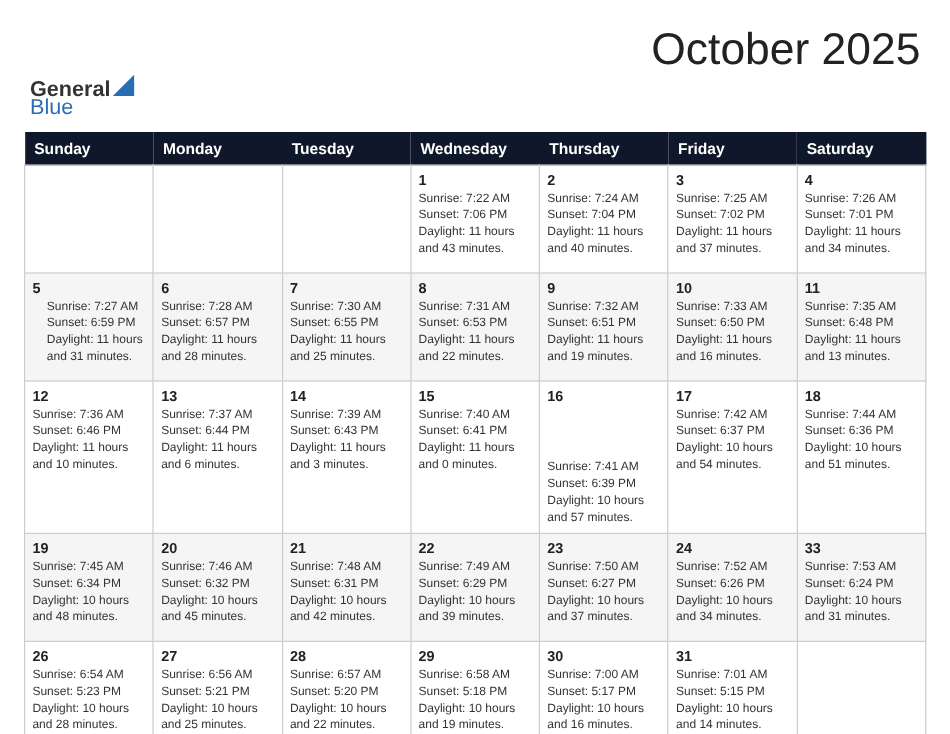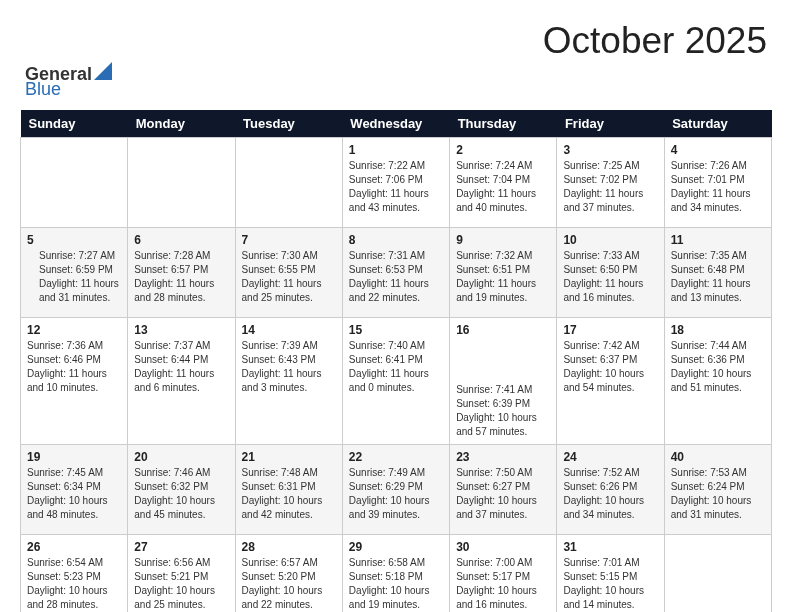--- a/index.html
+++ b/index.html
@@ -293,21 +293,21 @@
 and 37 minutes.</div>
         </td>
         <td>
           <span class="day-num">24</span>
           <div class="cell-content" style="white-space: pre-line;">Sunrise: 7:52 AM
 Sunset: 6:26 PM
 Daylight: 10 hours
 and 34 minutes.</div>
         </td>
         <td>
-          <span class="day-num">40</span>
+          <span class="day-num">33</span>
           <div class="cell-content" style="white-space: pre-line;">Sunrise: 7:53 AM
 Sunset: 6:24 PM
 Daylight: 10 hours
 and 31 minutes.</div>
         </td>
       </tr>
       <tr>
         <td>
           <span class="day-num">26</span>
           <div class="cell-content" style="white-space: pre-line;">Sunrise: 6:54 AM

